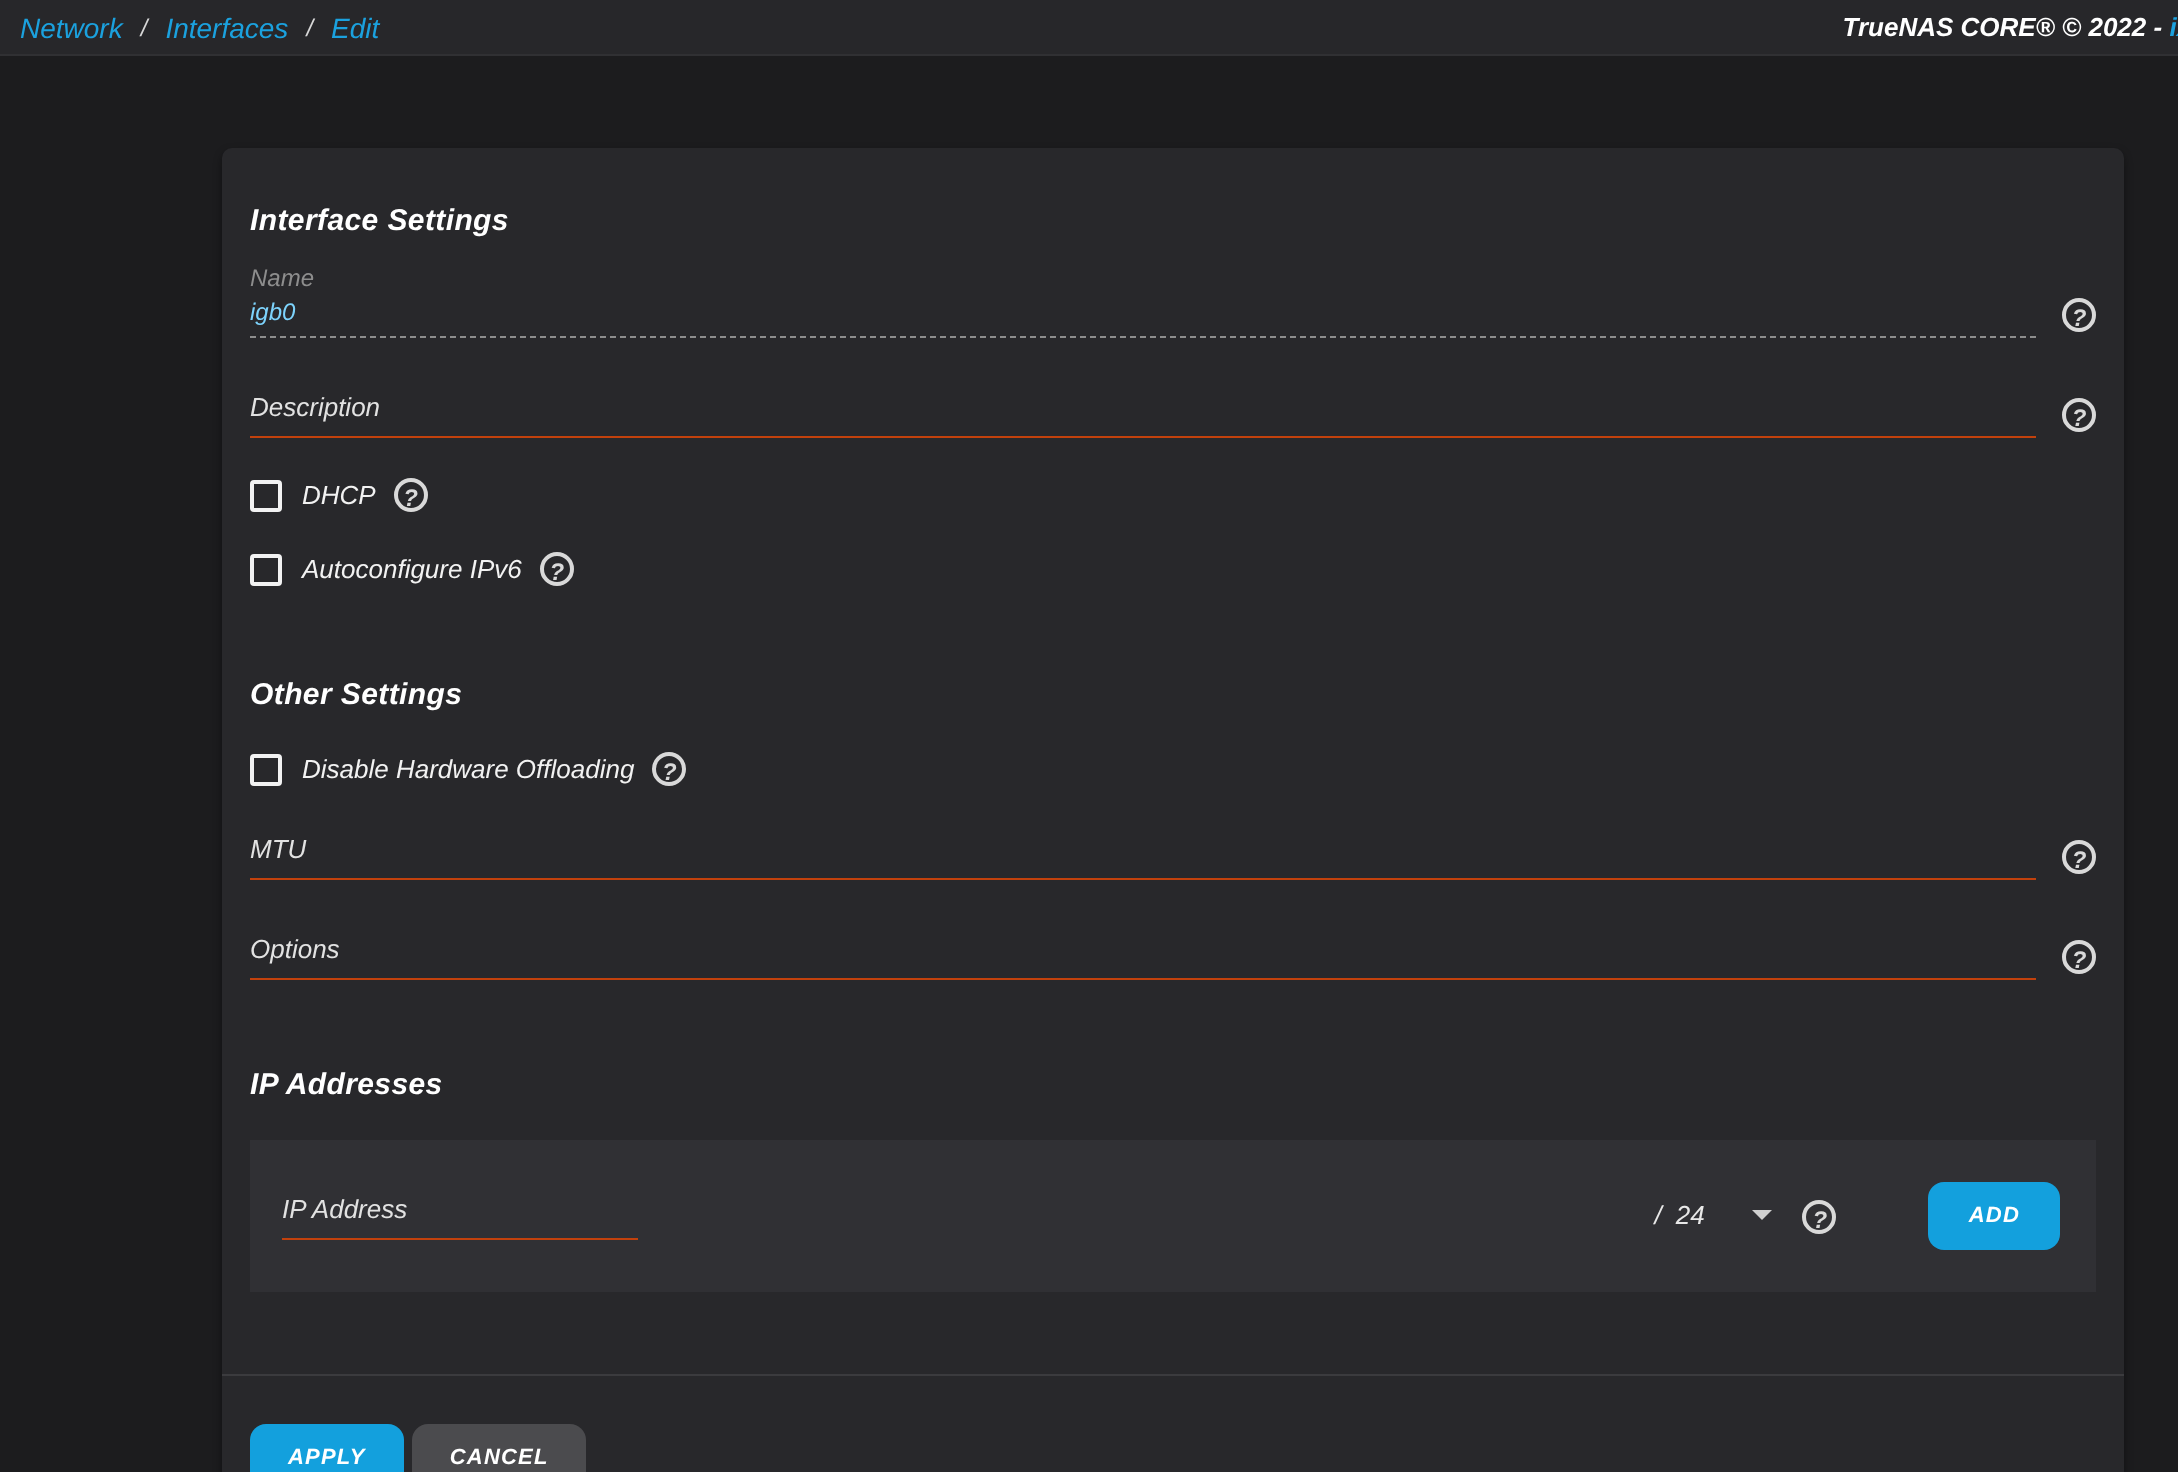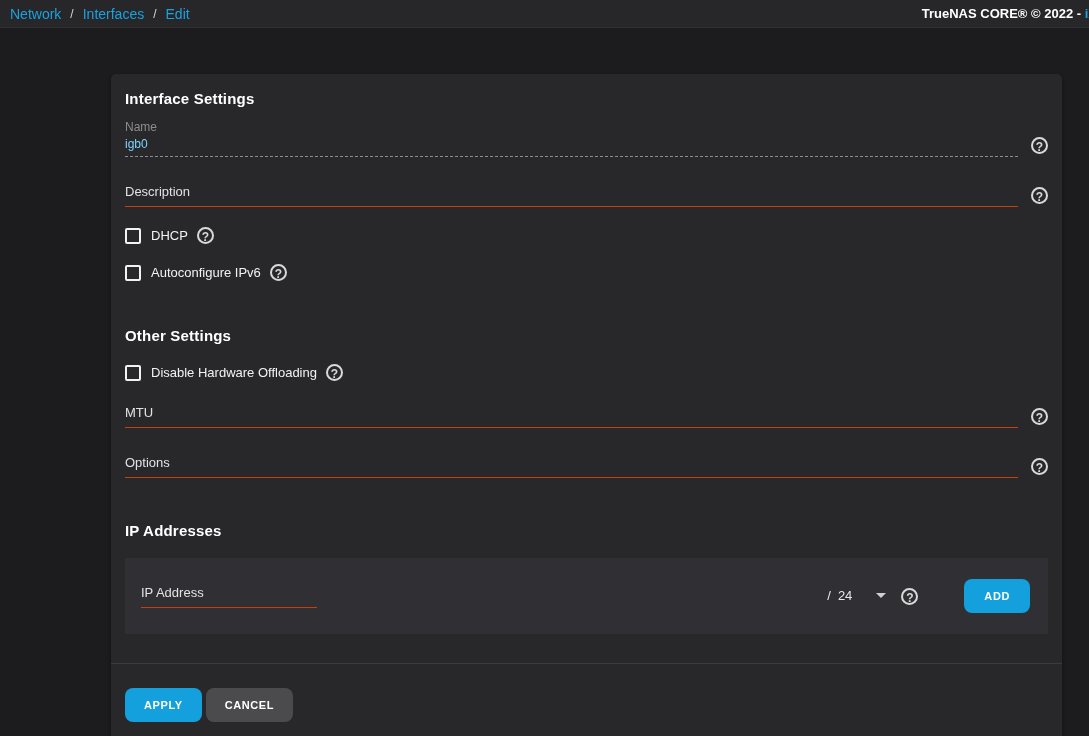--- a/index.html
+++ b/index.html
@@ -1,15 +1,15 @@
 <!DOCTYPE html>
 <html><head>
 <meta charset="utf-8">
 <style>
-  * { margin: 0; padding: 0; box-sizing: border-box; }
+  * { margin: 0; padding: 0; box-sizing: border-box; font-style: italic; }
   html, body {
     width: 1089px; height: 736px;
     overflow: hidden;
     background: #1c1c1e;
     font-family: "Liberation Sans", sans-serif;
     -webkit-font-smoothing: antialiased;
   }
 
   
   .topbar {
@@ -38,21 +38,21 @@
   .copyright a { color: #1ba1de; text-decoration: none; font-weight: bold; }
 
   
   .card {
     width: 951px;
     margin: 22px 0 0 111px;
     background: #28282b;
     border-radius: 5px;
     box-shadow: 0 2px 4px rgba(0,0,0,.4);
   }
-  .card-body { padding: 0 14px; margin-top: 46px; }
+  .card-body { padding: 12px 14px; margin-top: 46px; }
   .section-title {
     color: #ffffff;
     font-size: 15px;
     font-weight: bold;
     letter-spacing: .2px;
   }
   .t1 { padding-top: 16px; }
   .t2 { margin-top: 46px; }
   .t3 { margin-top: 44px; }
 

